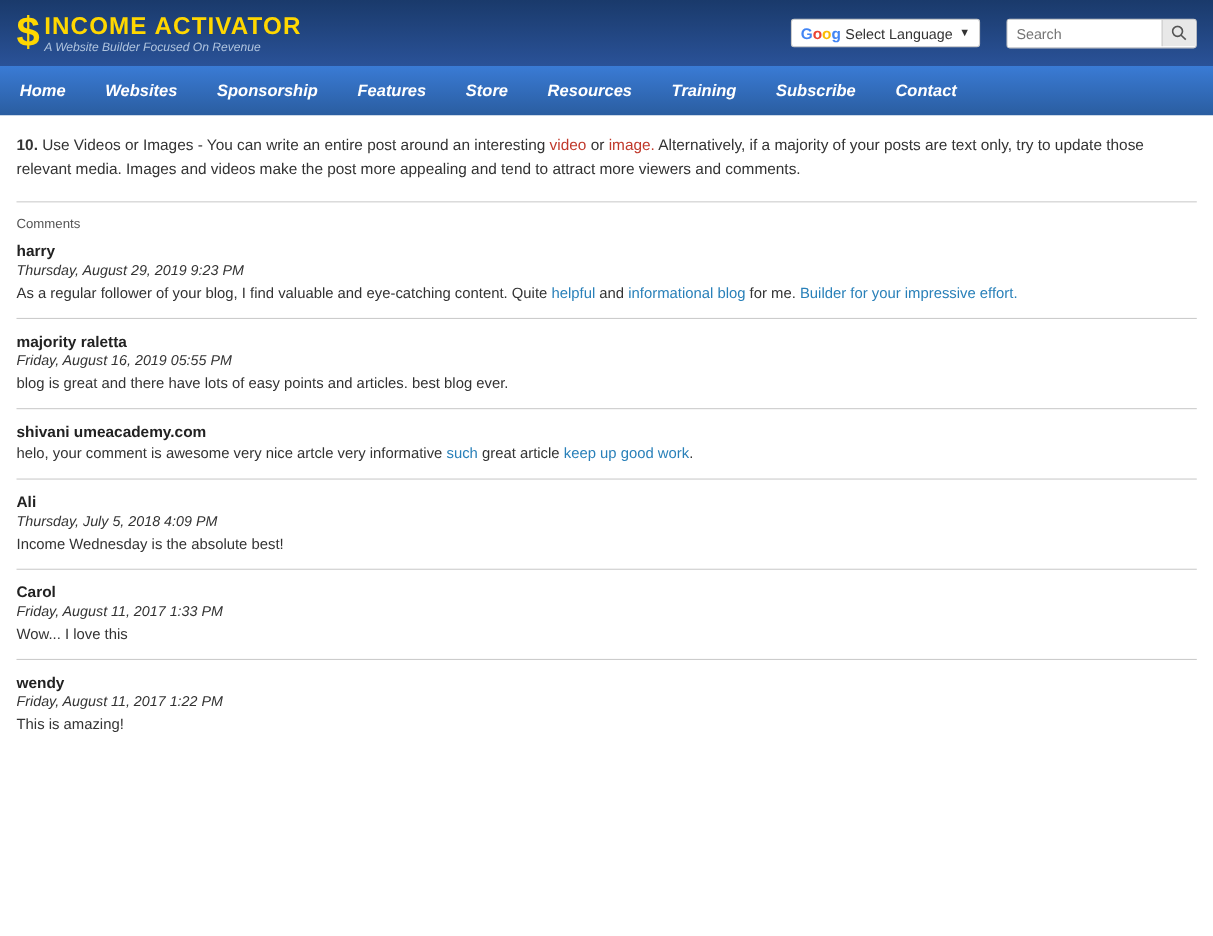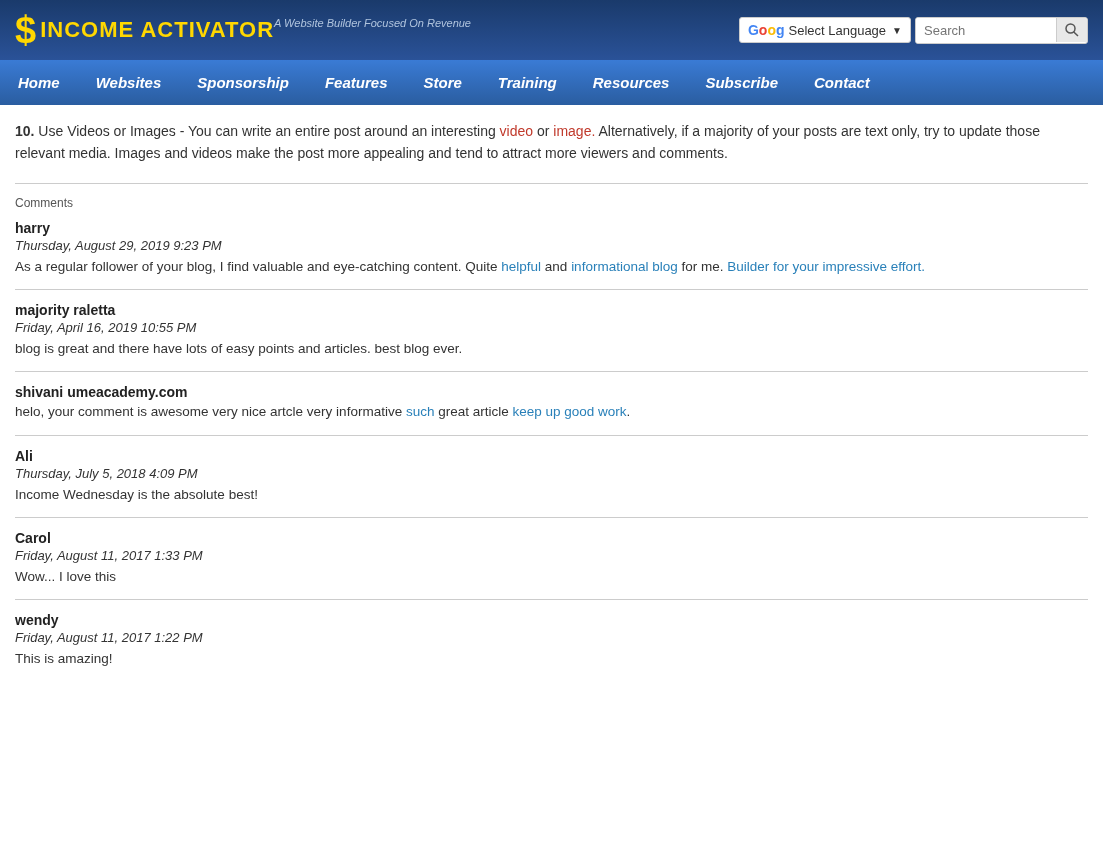--- a/index.html
+++ b/index.html
@@ -20,39 +20,39 @@
     }
     .logo-dollar {
       font-size: 38px;
       color: #ffd700;
       font-weight: bold;
       margin-right: 4px;
       line-height: 1;
     }
     .logo-text {
       display: flex;
-      flex-direction: row;
+      flex-direction: column;
     }
     .logo-title {
       font-size: 22px;
       font-weight: bold;
       color: #ffd700;
       letter-spacing: 1px;
       text-transform: uppercase;
       font-family: 'Arial Black', Arial, sans-serif;
     }
     .logo-subtitle {
       font-size: 11px;
       color: #b0c4de;
       font-style: italic;
     }
     .header-right {
       display: flex;
       align-items: center;
-      gap: 4px;
+      gap: 24px;
     }
     .lang-selector {
       display: flex;
       align-items: center;
       background: #fff;
       border: 1px solid #ccc;
       border-radius: 3px;
       padding: 4px 8px;
       font-size: 13px;
       color: #333;
@@ -202,22 +202,22 @@
     </div>
   </div>
 </div>
 
 <nav class="nav">
   <a class="nav-item">Home</a>
   <a class="nav-item">Websites</a>
   <a class="nav-item">Sponsorship</a>
   <a class="nav-item">Features</a>
   <a class="nav-item">Store</a>
+  <a class="nav-item">Resources</a>
   <a class="nav-item">Training</a>
-  <a class="nav-item">Resources</a>
   <a class="nav-item">Subscribe</a>
   <a class="nav-item">Contact</a>
 </nav>
 
 <div class="main-content">
 
   <p class="tip-text">
     <span class="tip-num">10.</span>
     <span> Use Videos or Images - You can write an entire post around an interesting <span class="highlight-orange">video</span> or <span class="highlight-orange">image.</span> Alternatively, if a majority of your posts are text only, try to update those relevant media. Images and videos make the post more appealing and tend to attract more viewers and comments.</span>
   </p>
@@ -231,21 +231,21 @@
     <div class="comment-date">Thursday, August 29, 2019 9:23 PM</div>
     <div class="comment-text">
       As a regular follower of your blog, I find valuable and eye-catching content. Quite <span class="link-blue">helpful</span> and <span class="link-blue">informational blog</span> for me. <span class="link-blue">Builder for your impressive effort.</span>
     </div>
   </div>
 
   <hr class="divider">
 
   <div class="comment-block">
     <div class="comment-author">majority raletta</div>
-    <div class="comment-date">Friday, April 16, 2019 10:55 PM</div>
+    <div class="comment-date">Friday, August 16, 2019 05:55 PM</div>
     <div class="comment-text">
       blog is great and there have lots of easy points and articles. best blog ever.
     </div>
   </div>
 
   <hr class="divider">
 
   <div class="comment-block">
     <div class="comment-author">shivani umeacademy.com</div>
     <div class="comment-text">

